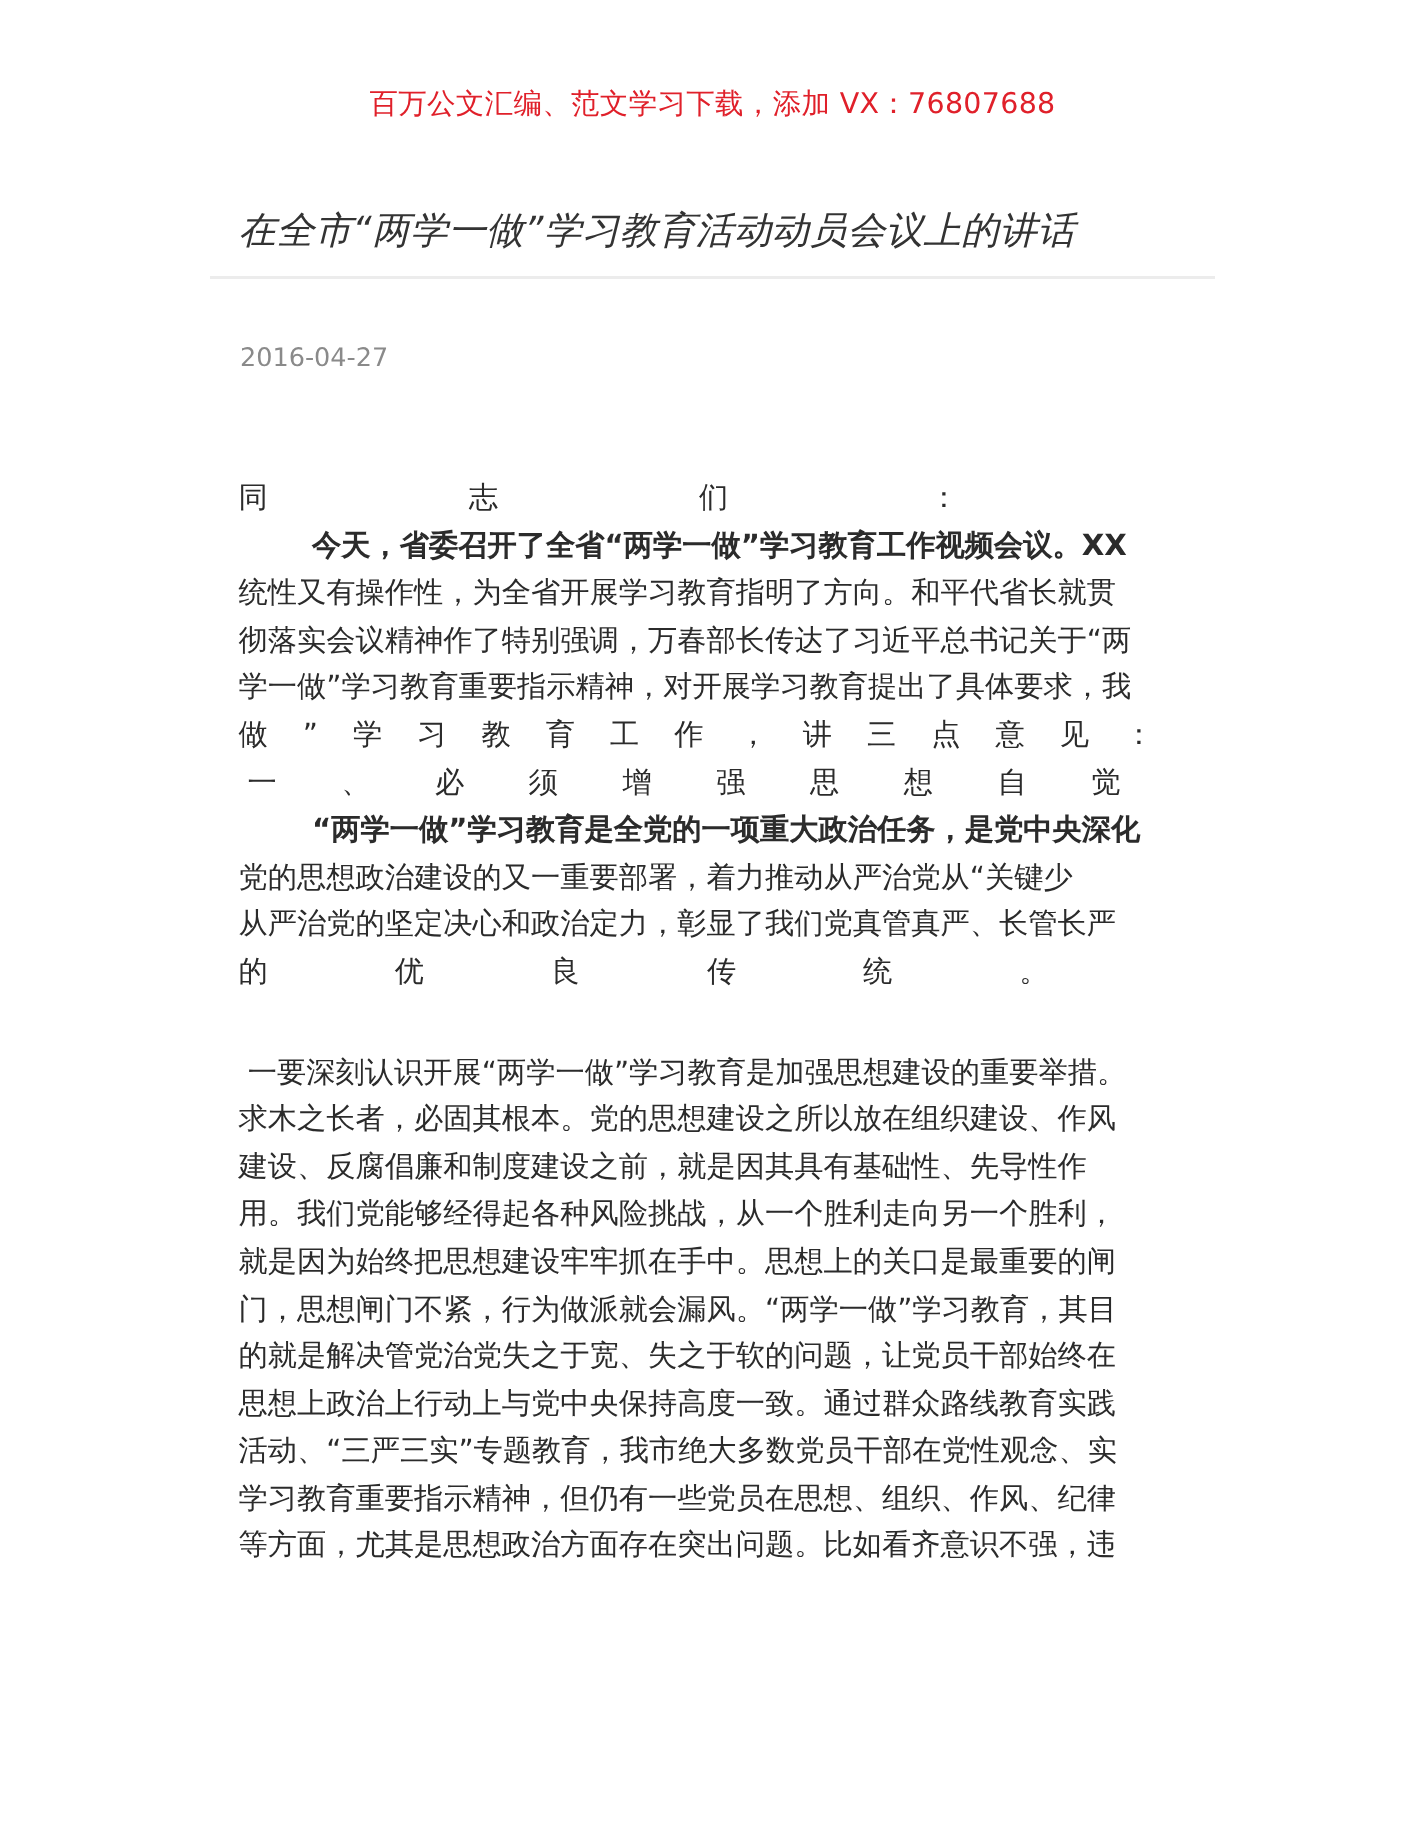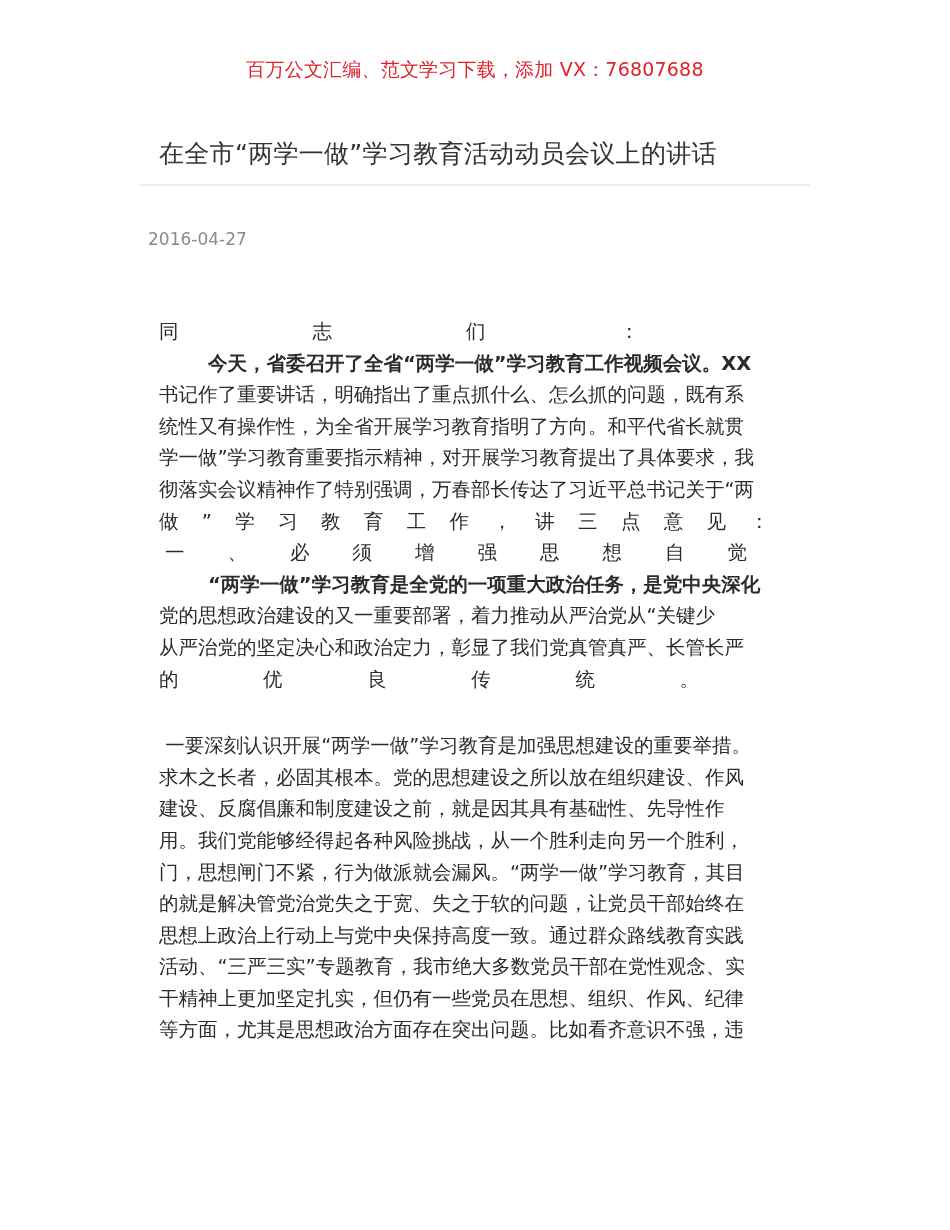--- a/index.html
+++ b/index.html
@@ -40,21 +40,21 @@
       position: absolute;
       top: 184px;
       left: 140px;
       width: 670px;
       height: 0;
       border-top: 2px solid #ececec;
     }
     .date {
       position: absolute;
       top: 227px;
-      left: 148px;
+      left: 160px;
       font-size: 17px;
       line-height: 24px;
       color: #8a8a8a;
     }
     .body-text {
       position: absolute;
       top: 316px;
       left: 159px;
       width: 632px;
       font-size: 19.5px;
@@ -71,39 +71,38 @@
       justify-content: space-between;
     }
     .justify span { display: inline-block; }
     .indent { padding-left: 49px; font-weight: bold; }
   </style>
 </head>
 <body>
 
 <div class="banner">百万公文汇编、范文学习下载，添加 VX：76807688</div>
 
-<h1 class="article-title" style="margin:0;font-weight:normal;">在全市“两学一做”学习教育活动动员会议上的讲话</h1>
+<h1 class="article-title" style="margin:0;font-weight:normal;font-style:italic;">在全市“两学一做”学习教育活动动员会议上的讲话</h1>
 
 <div class="title-divider"></div>
 
 <div class="date">2016-04-27</div>
 
 <div class="body-text">
   <div class="line justify" style="padding-right:152px;">
     <span>同</span>
     <span>志</span>
     <span>们</span>
     <span>：</span>
   </div>
 
   <div class="line indent">今天，省委召开了全省“两学一做”学习教育工作视频会议。XX</div>
-  <div class="line">书记作了重要讲话，明确指出了重点抓什么、怎么抓的问题，既有系</div>
   <div class="line">统性又有操作性，为全省开展学习教育指明了方向。和平代省长就贯</div>
+  <div class="line">彻落实会议精神作了特别强调，万春部长传达了习近平总书记关于“两</div>
   <div class="line">学一做”学习教育重要指示精神，对开展学习教育提出了具体要求，我</div>
-  <div class="line">彻落实会议精神作了特别强调，万春部长传达了习近平总书记关于“两</div>
 
   <div class="line justify" style="padding-right:22px;">
     <span>做</span>
     <span>”</span>
     <span>学</span>
     <span>习</span>
     <span>教</span>
     <span>育</span>
     <span>工</span>
     <span>作</span>
@@ -139,19 +138,20 @@
     <span>良</span>
     <span>传</span>
     <span>统</span>
     <span>。</span>
   </div>
 
   <div class="line" style="white-space:pre;margin-top:35px;"> 一要深刻认识开展“两学一做”学习教育是加强思想建设的重要举措。</div>
   <div class="line">求木之长者，必固其根本。党的思想建设之所以放在组织建设、作风</div>
   <div class="line">建设、反腐倡廉和制度建设之前，就是因其具有基础性、先导性作</div>
   <div class="line">用。我们党能够经得起各种风险挑战，从一个胜利走向另一个胜利，</div>
+  <div class="line">就是因为始终把思想建设牢牢抓在手中。思想上的关口是最重要的闸</div>
   <div class="line">门，思想闸门不紧，行为做派就会漏风。“两学一做”学习教育，其目</div>
   <div class="line">的就是解决管党治党失之于宽、失之于软的问题，让党员干部始终在</div>
   <div class="line">思想上政治上行动上与党中央保持高度一致。通过群众路线教育实践</div>
   <div class="line">活动、“三严三实”专题教育，我市绝大多数党员干部在党性观念、实</div>
-  <div class="line">干精神上更加坚定扎实，但仍有一些党员在思想、组织、作风、纪律</div>
+  <div class="line">学习教育重要指示精神，但仍有一些党员在思想、组织、作风、纪律</div>
   <div class="line">等方面，尤其是思想政治方面存在突出问题。比如看齐意识不强，违</div>
 </div>
 
 </body></html>

